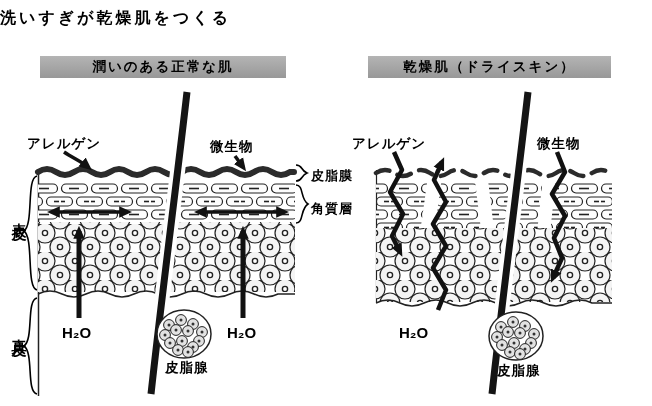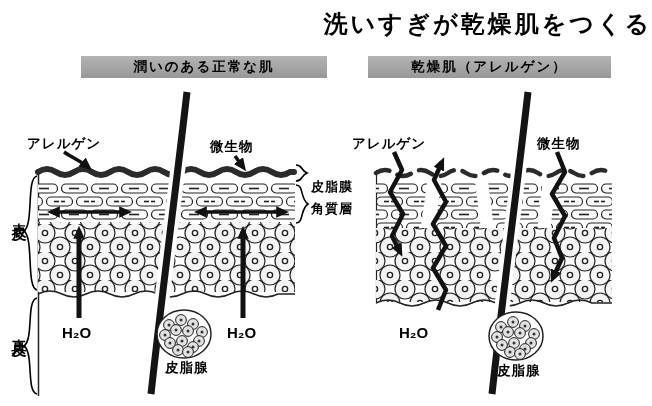--- a/index.html
+++ b/index.html
@@ -1,29 +1,29 @@
 <!DOCTYPE html>
 <html><head>
 <meta charset="utf-8">
 <style>
   html,body{margin:0;padding:0;background:#fff;}
   .stage{
     position:relative;width:652px;height:406px;background:#fff;overflow:hidden;
     font-family:"Liberation Sans","DejaVu Sans",sans-serif;color:#000;
   }
   .title{
-    position:absolute;top:8px;left:0;width:100%;text-align:right;
-    font-size:24px;font-weight:bold;letter-spacing:3px;
+    position:absolute;top:8px;left:0;width:100%;text-align:left;
+    font-size:16px;font-weight:bold;letter-spacing:3px;
   }
   .hdr{
     position:absolute;top:56px;height:22px;background:linear-gradient(#b4b4b4,#989898);
     display:flex;align-items:center;justify-content:center;
     font-size:13.5px;font-weight:bold;letter-spacing:2px;
   }
-  .hdr-left{left:40px;width:246px;margin-left:41px;}
+  .hdr-left{left:40px;width:246px;}
   .hdr-right{left:368px;width:243px;}
   .vlab{
     position:absolute;left:9px;writing-mode:vertical-rl;text-orientation:upright;
     font-size:15px;font-weight:bold;letter-spacing:3px;
   }
   .llab{position:absolute;left:311px;font-size:13px;font-weight:bold;letter-spacing:1px;}
   svg{position:absolute;top:0;left:0;}
   svg text{font-family:"Liberation Sans","DejaVu Sans",sans-serif;fill:#000;}
   .lbl{font-size:13.5px;font-weight:bold;letter-spacing:1px;}
   .h2o{font-size:15px;font-weight:bold;}
@@ -153,19 +153,19 @@
     <g fill="none" stroke="#000" stroke-width="1.6">
       <path d="M37,176 C26,178 34,224 24,231 C34,238 26,288 37,290"></path>
       <path d="M37,298 C26,300 34,339 24,346 C34,353 26,392 37,394"></path>
       <path d="M296,165 C303,165 300,170 307,173 C300,176 303,181 296,181"></path>
       <path d="M296,185 C304,185 300,199 308,204 C300,209 304,223 296,223"></path>
     </g>
   </svg>
 
   <div class="title">洗いすぎが乾燥肌をつくる</div>
   <div class="hdr hdr-left">潤いのある正常な肌</div>
-  <div class="hdr hdr-right">乾燥肌（アレルゲン）</div>
+  <div class="hdr hdr-right">乾燥肌（ドライスキン）</div>
   <div class="vlab" style="top:211px">表皮</div>
   <div class="vlab" style="top:327px">真皮</div>
-  <div class="llab" style="top:178px">皮脂膜</div>
+  <div class="llab" style="top:167px">皮脂膜</div>
   <div class="llab" style="top:200px">角質層</div>
 
 </div>
 
 </body></html>

